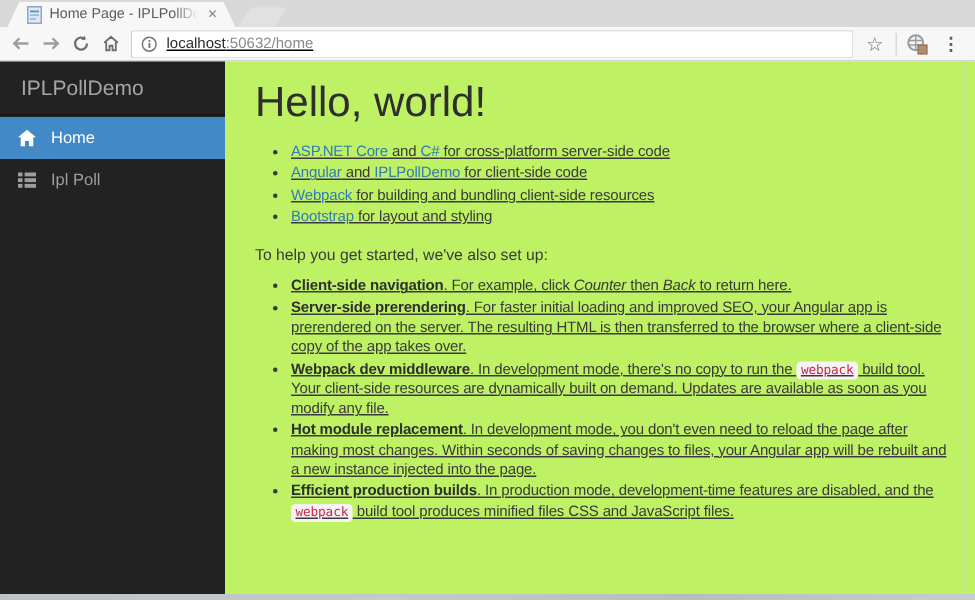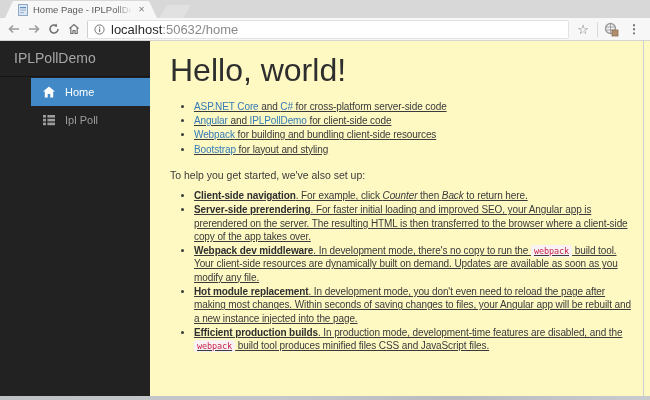--- a/index.html
+++ b/index.html
@@ -19,44 +19,44 @@
   .favicon { flex:none; }
   .newtab { width:24px; height:13px; background:#e1e1e1; transform:skewX(-32deg);
     margin:0 0 0 6px; border-radius:1px; }
 
   
   .toolbar { height:23px; background:#f7f7f7; display:flex; align-items:center;
     padding:0 6px 0 4px; border-bottom:1px solid #d4d4d4; flex:none; }
   .navbtn { width:20px; height:20px; display:flex; align-items:center; justify-content:center; flex:none; }
   .omnibox { flex:1; height:19px; background:#fff; border:1px solid #e2e2e2; border-left:1px solid #cfcfcf;
     border-radius:2px; display:flex; align-items:center; padding:0 6px; margin:0 3px; min-width:0; }
-  .url { font-size:13px; white-space:nowrap; margin-left:6px; }
+  .url { font-size:10px; white-space:nowrap; margin-left:6px;text-decoration:underline; }
   .url .host { color:#2b2b2b; }
   .url .path { color:#8a8a8a; }
   .star { font-size:13px; color:#6f6f6f; padding:0 5px; line-height:1; }
   .tdiv { width:1px; height:15px; background:#d9d9d9; margin:0 3px; }
   .menu-dots { font-size:12px; color:#5f5f5f; font-weight:bold; padding:0 4px 0 6px;
     letter-spacing:0; line-height:1; }
   .ext { position:relative; width:15px; height:15px; margin:0 3px; }
 
   
-  .app { flex:1; display:flex; position:relative; background:#fef9c3; min-height:0; }
+  .app { flex:1; display:flex; position:relative; background:#bef264; min-height:0; }
   .edge-line { position:absolute; right:6px; top:0; bottom:0; width:1px; background:#cdd0d2; }
 
   .sidebar { width:150px; background:#222; flex:none; color:#9d9d9d; }
   .brand { font-size:14px; color:#a6a6a6; padding:9px 14px 10px;
     border-bottom:1px solid #151515; }
-  .nav { list-style:none; margin-top:1px;padding-left:31px; }
+  .nav { list-style:none; margin-top:1px; }
   .nav li { display:flex; align-items:center; padding:8px 12px; font-size:11px;
     color:#9d9d9d; cursor:pointer; }
   .nav li .icn { width:12px; height:12px; margin-right:10px; flex:none; }
   .nav li.active { background:#4189c7; color:#fff; }
 
   .content { flex:1; padding:6px 14px 0 20px; color:#333; min-width:0; }
-  h1 { font-size:32px; font-weight:500; color:#2e2e2e; margin:5px 0 11px; line-height:1.15;
+  h1 { font-size:28px; font-weight:500; color:#2e2e2e; margin:5px 0 11px; line-height:1.15;
     letter-spacing:0; }
   .content p { font-size:10.5px; margin:0 0 8px; color:#3a3a3a; }
   .content ul { margin:0 0 13px; padding-left:24px; }
   .content li { font-size:10px; line-height:1.33; color:#3a3a3a; margin-bottom:1px;
     letter-spacing:-0.1px;text-decoration:underline; }
   .lnk { color:#337ab7; text-decoration:none; }
   b { color:#2f2f2f;text-align:right; }
   code { font-family:"DejaVu Sans Mono", monospace; font-size:8.5px; color:#c7254e;
     background:#f9f2f4; padding:1px 3px; border-radius:3px; }
 

